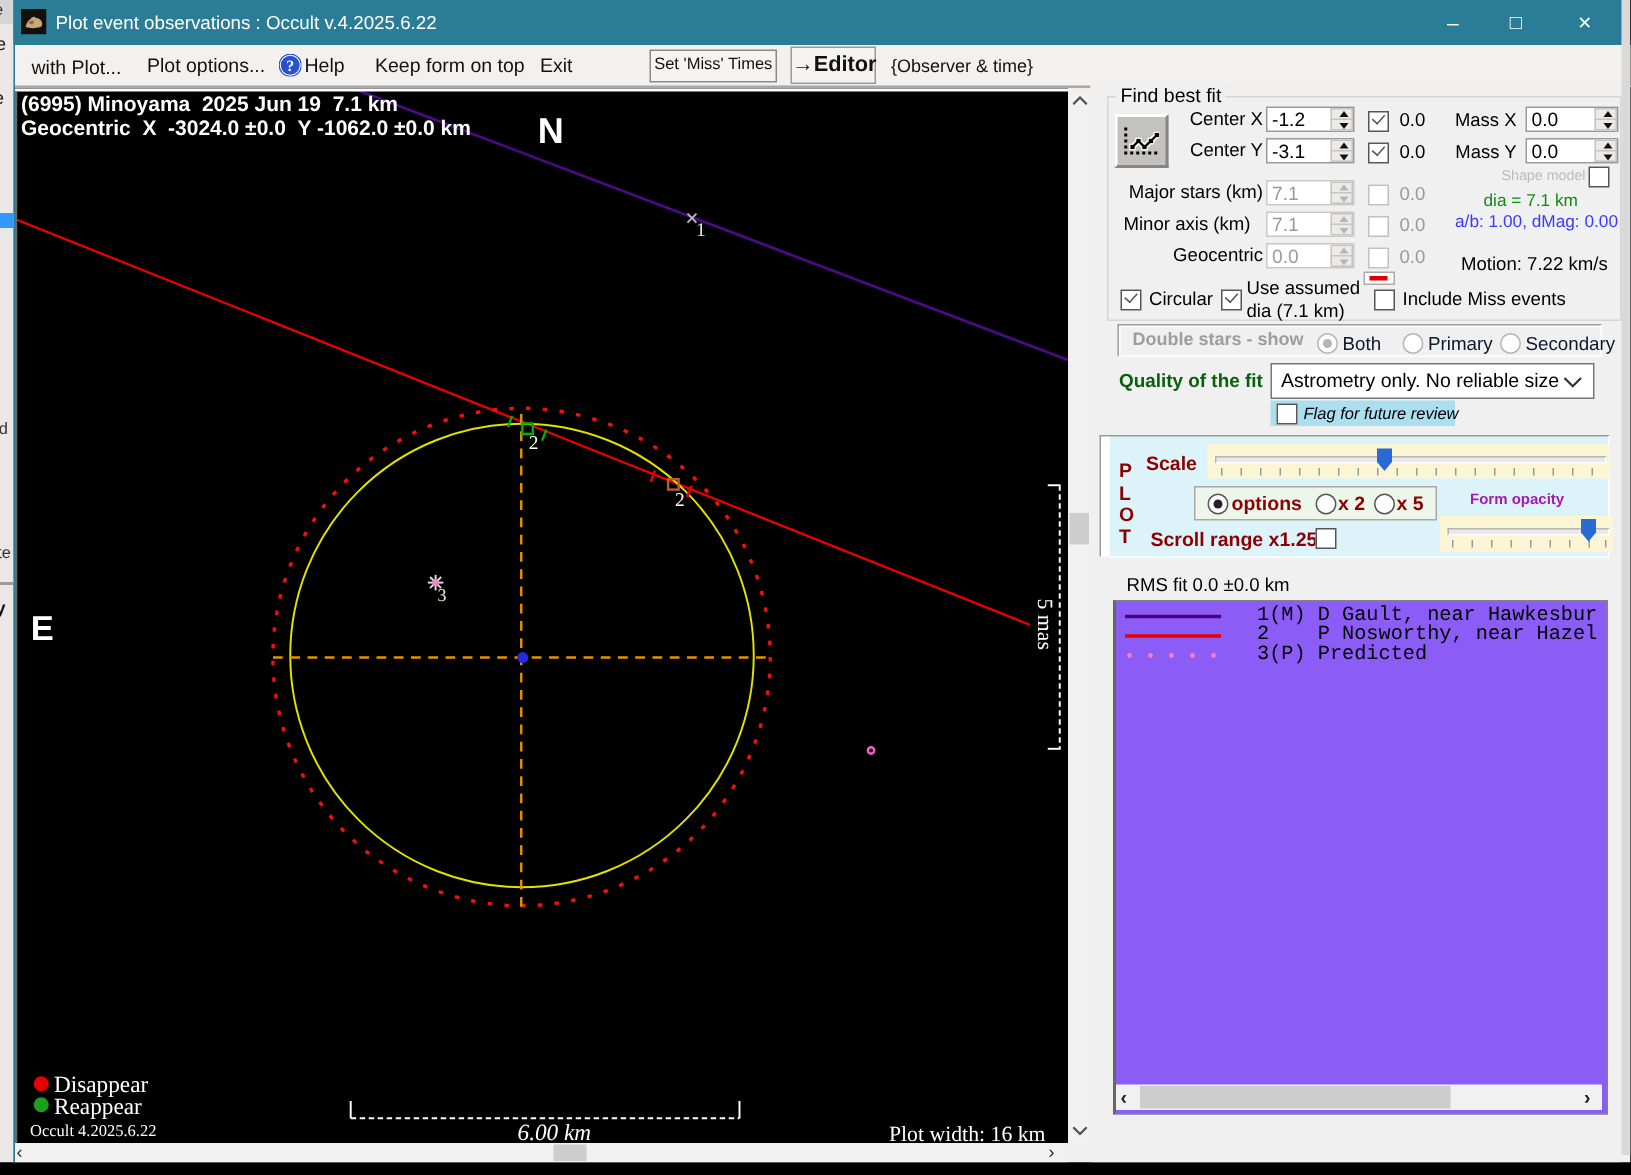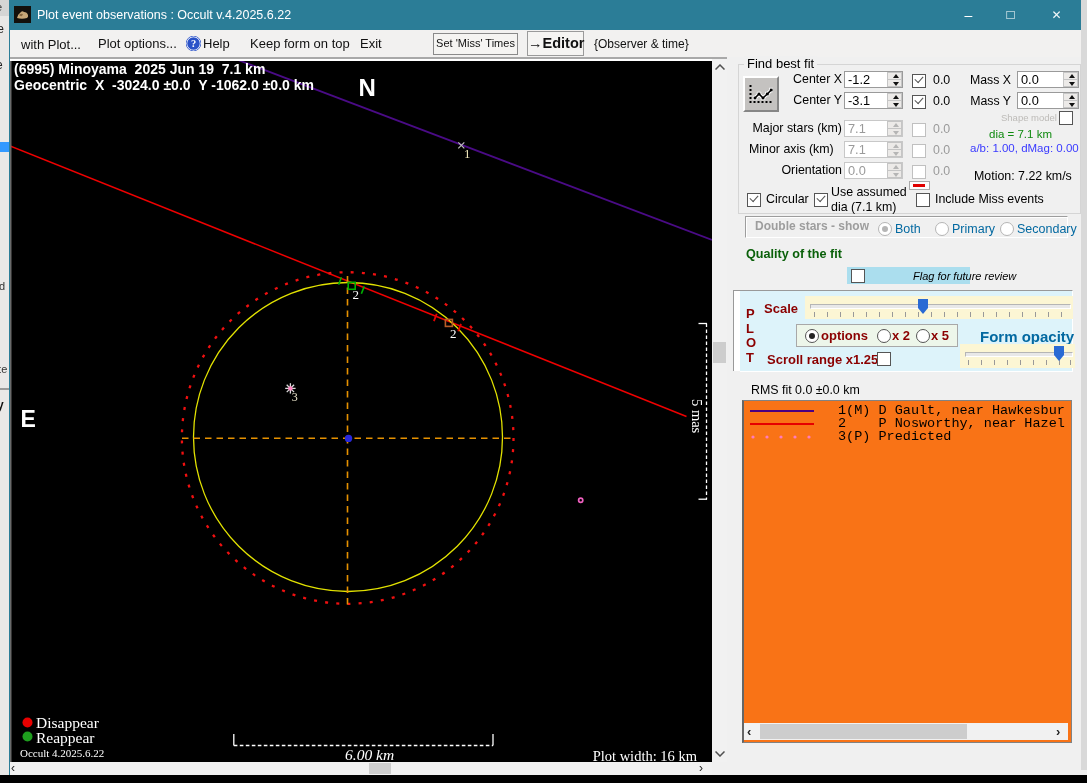--- a/index.html
+++ b/index.html
@@ -1,21 +1,21 @@
 <!DOCTYPE html>
 <html><head>
 <meta charset="utf-8">
 <style>
   html,body{margin:0;padding:0;}
   body{width:1087px;height:783px;position:relative;overflow:hidden;background:#000;
        font-family:"Liberation Sans",sans-serif;}
   .abs{position:absolute;white-space:nowrap;}
   .winbtn{position:absolute;top:0;height:30px;width:45px;color:#fff;text-align:center;line-height:30px;}
   .gray{color:#9a9a9a;}
-  .gray2{color:#0369a1;}
+  .gray2{color:#0f172a;}
   .spin{position:absolute;width:57px;height:15px;background:#fff;border:1px solid #9a9a9a;}
   .spin span{position:absolute;left:3px;top:0px;font-size:12.8px;}
   .spin.dis{border-color:#c8c8c8;}
   .spin.dis span{color:#9a9a9a;}
   .spin::before,.spin::after{content:"";position:absolute;right:0px;width:13px;height:6.5px;background:#eceae8;border:1px solid #c5c5c5;}
   .spin::before{top:0;}
   .spin::after{bottom:0;}
   .sar{position:absolute;right:3.5px;width:0;height:0;border-left:3.5px solid transparent;border-right:3.5px solid transparent;z-index:3;}
   .sup{top:1.5px;border-bottom:4px solid #111;}
   .sdn{bottom:1.5px;border-top:4px solid #111;}
@@ -193,21 +193,21 @@
             <rect x="24.4" y="10.2" width="3.6" height="3.6"></rect>
         </g>
         <polyline points="10,20 14,16 18,20 22.3,16 26.2,12" fill="none" stroke="#000" stroke-width="1.6"></polyline>
       </svg>
     </div>
 
     <div class="abs" style="left:60px;top:15px;width:55px;text-align:right;">Center X</div>
     <div class="abs" style="left:60px;top:36px;width:55px;text-align:right;">Center Y</div>
     <div class="abs" style="left:22px;top:64px;width:93px;text-align:right;">Major stars (km)</div>
     <div class="abs" style="left:22px;top:85px;width:93px;text-align:left;">Minor axis (km)</div>
-    <div class="abs" style="left:22px;top:106px;width:93px;text-align:right;">Orientation</div>
+    <div class="abs" style="left:22px;top:106px;width:93px;text-align:right;">Geocentric</div>
     <div class="abs" style="left:234px;top:16px;width:50px;text-align:right;font-size:12.3px;">Mass X</div>
     <div class="abs" style="left:234px;top:37px;width:50px;text-align:right;font-size:12.3px;">Mass Y</div>
 
     <div class="spin" style="left:117px;top:14px;">
         <span>-1.2</span>
         <i class="sar sup"></i>
         <i class="sar sdn"></i>
       </div>
     <div class="spin" style="left:117px;top:35px;">
         <span>-3.1</span>
@@ -272,24 +272,30 @@
     <div class="abs" style="left:18px;top:159px;width:321px;height:20px;background:#f0f0f0;border:1px solid #9d9d9d;border-right-color:#fff;border-bottom-color:#fff;box-shadow:inset 1px 1px 0 #fff;"></div>
     <div class="abs" style="left:28px;top:162px;font-size:12px;font-weight:bold;color:#9d9d9d;">Double stars - show</div>
     <div class="rad dis on" style="left:151px;top:165px;"></div>
       <div class="abs gray2" style="left:168px;top:165px;font-size:12.5px;">Both</div>
     <div class="rad dis" style="left:208px;top:165px;"></div>
       <div class="abs gray2" style="left:225px;top:165px;font-size:12.5px;">Primary</div>
     <div class="rad dis" style="left:273px;top:165px;"></div>
       <div class="abs gray2" style="left:290px;top:165px;font-size:12.5px;">Secondary</div>
 
     <div class="abs" style="left:19px;top:190px;font-size:12.6px;font-weight:bold;color:#0a600a;">Quality of the fit</div>
+    <div class="abs" style="left:120px;top:185px;width:214px;height:22px;background:#fff;border:1px solid #767676;">
+      <div class="abs" style="left:6px;top:3px;font-size:13px;">Astrometry only. No reliable size</div>
+      <svg class="abs" style="right:7px;top:8px;" width="13" height="8" viewBox="0 0 13 8">
+          <polyline points="1,1 6.5,6.5 12,1" fill="none" stroke="#333" stroke-width="1.5"></polyline>
+        </svg>
+    </div>
 
     <div class="abs" style="left:120px;top:210px;width:123px;height:17px;background:#abdeee;"></div>
     <div class="cb" style="left:124px;top:212px;"></div>
-    <div class="abs" style="left:142px;top:213px;font-style:italic;font-size:11px;margin-left:44px;">Flag for future review</div>
+    <div class="abs" style="left:142px;top:213px;font-style:italic;font-size:11px;">Flag for future review</div>
 
     <div class="abs" style="left:6px;top:233px;width:7px;height:80px;background:#fff;border-top:1px solid #999;border-left:1px solid #999;"></div>
     <div class="abs" style="left:13px;top:233px;width:332px;height:80px;background:#ddf3fa;border-top:1px solid #999;border-right:1px solid #fff;border-bottom:1px solid #fff;">
     </div>
     <div class="abs" style="left:19px;top:250px;width:14px;font-weight:bold;color:#8b0000;font-size:13px;line-height:14.7px;">P<br>L<br>O<br>T</div>
     <div class="abs" style="left:37px;top:244px;font-size:13px;font-weight:bold;color:#8b0000;">Scale</div>
 
     <div class="abs" style="left:78px;top:239px;width:268px;height:23px;background:#fcf6d4;">
       <div class="abs" style="left:5px;top:8px;width:259px;height:3px;background:#e8e8e8;border:1px solid #b5b5b5;border-bottom-color:#fff;border-right-color:#fff;"></div>
       <svg class="abs" style="left:0;top:16px;" width="268" height="6">
@@ -322,21 +328,21 @@
     </div>
     <div class="abs" style="left:38px;top:270px;font-size:11px;font-weight:bold;color:#8b0000;margin-left:32px;">Size</div>
 
     <div class="abs" style="left:69px;top:267px;width:160px;height:21px;background:#edf6ea;border:1px solid #a8a8a8;"></div>
     <div class="rad on" style="left:78px;top:272px;"></div>
       <div class="abs" style="left:94px;top:271px;font-size:13px;font-weight:bold;color:#8b0000;">options</div>
     <div class="rad" style="left:150px;top:272px;"></div>
       <div class="abs" style="left:165px;top:271px;font-size:13px;font-weight:bold;color:#8b0000;">x 2</div>
     <div class="rad" style="left:189px;top:272px;"></div>
       <div class="abs" style="left:204px;top:271px;font-size:13px;font-weight:bold;color:#8b0000;">x 5</div>
-    <div class="abs" style="left:253px;top:271px;font-size:15px;font-weight:bold;color:#0369a1;">Form opacity</div>
+    <div class="abs" style="left:253px;top:271px;font-size:10px;font-weight:bold;color:#a21caf;">Form opacity</div>
     <div class="abs" style="left:40px;top:295px;font-size:13px;font-weight:bold;color:#8b0000;">Scroll range x1.25</div>
     <div class="cb" style="left:150px;top:295px;"></div>
 
     <div class="abs" style="left:233px;top:287px;width:115px;height:24px;background:#fcf6d4;">
       <div class="abs" style="left:5px;top:8px;width:106px;height:3px;background:#e8e8e8;border:1px solid #b5b5b5;border-bottom-color:#fff;border-right-color:#fff;"></div>
       <svg class="abs" style="left:0;top:16px;" width="115" height="6">
         <g stroke="#999" stroke-width="1">
           <line x1="8.5" y1="0" x2="8.5" y2="5"></line>
             <line x1="21.5" y1="0" x2="21.5" y2="5"></line>
             <line x1="34.5" y1="0" x2="34.5" y2="5"></line>
@@ -348,21 +354,21 @@
             <line x1="110.5" y1="0" x2="110.5" y2="5"></line>
         </g>
       </svg>
       <svg class="abs" style="left:93px;top:1px;" width="12" height="17">
           <path d="M1 1 H11 V10 L6 16 L1 10 Z" fill="#2a6ad4"></path>
         </svg>
     </div>
 
     <div class="abs" style="left:24px;top:326px;">RMS fit 0.0 ±0.0 km</div>
 
-    <div class="abs" style="left:15px;top:343px;width:327px;height:341px;background:#f97316;border:1px solid #828282;border-left:2px solid #666;">
+    <div class="abs" style="left:15px;top:343px;width:327px;height:341px;background:#8b5cf6;border:1px solid #828282;border-left:2px solid #666;">
       <svg class="abs" style="left:0;top:0;" width="230" height="100">
         <line x1="6" y1="10" x2="70" y2="10" stroke="#4b0082" stroke-width="2.2"></line>
         <line x1="6" y1="23" x2="70" y2="23" stroke="#e60000" stroke-width="2.2"></line>
         <g fill="#ff7bbd">
             <circle cx="9" cy="36" r="1.6"></circle>
             <circle cx="23" cy="36" r="1.6"></circle>
             <circle cx="37" cy="36" r="1.6"></circle>
             <circle cx="51" cy="36" r="1.6"></circle>
             <circle cx="65" cy="36" r="1.6"></circle>
           </g>

